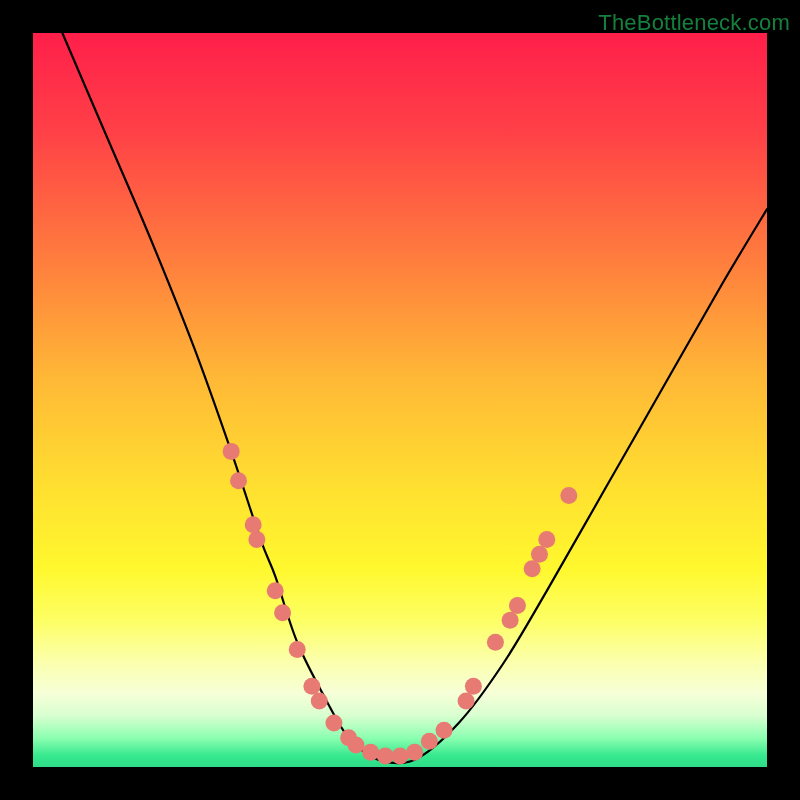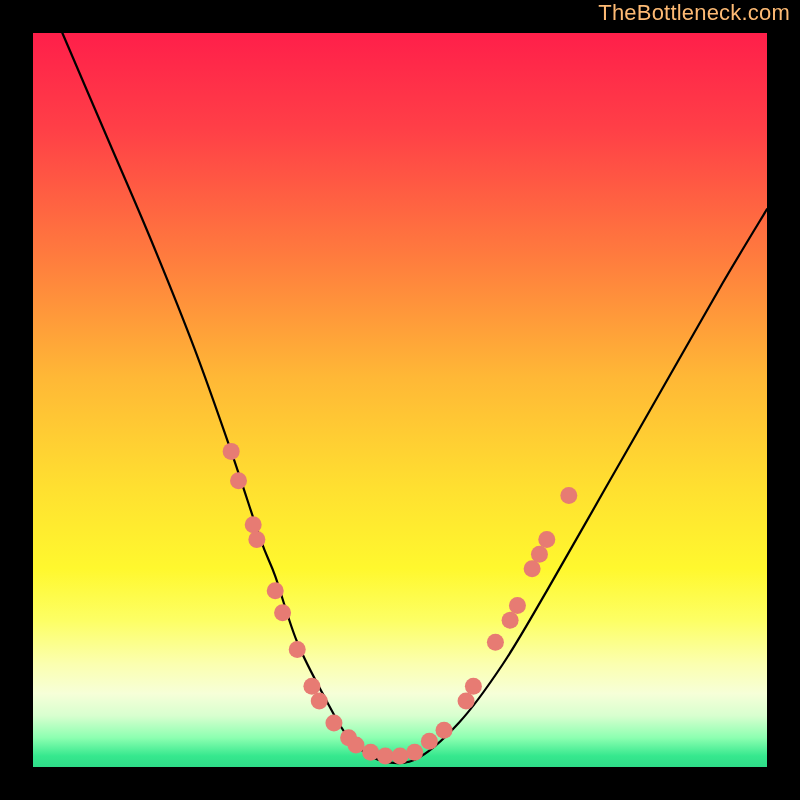--- a/index.html
+++ b/index.html
@@ -38,23 +38,23 @@
       #fbffb0 86%,
       #f6ffd8 90%,
       #d8ffcf 93%,
       #8dffb1 96%,
       #36e88e 98.5%,
       #2edc88 100%
     );
   }
   .watermark {
     position: absolute;
-    top: 0;
+    top: 10px;
     right: 10px;
-    color: #fdba74;
+    color: #15803d;
     font-size: 22px;
     font-weight: 500;
     letter-spacing: 0.2px;
     user-select: none;
   }
   svg.curve-layer {
     position: absolute;
     left: 0;
     top: 0;
     width: 734px;

